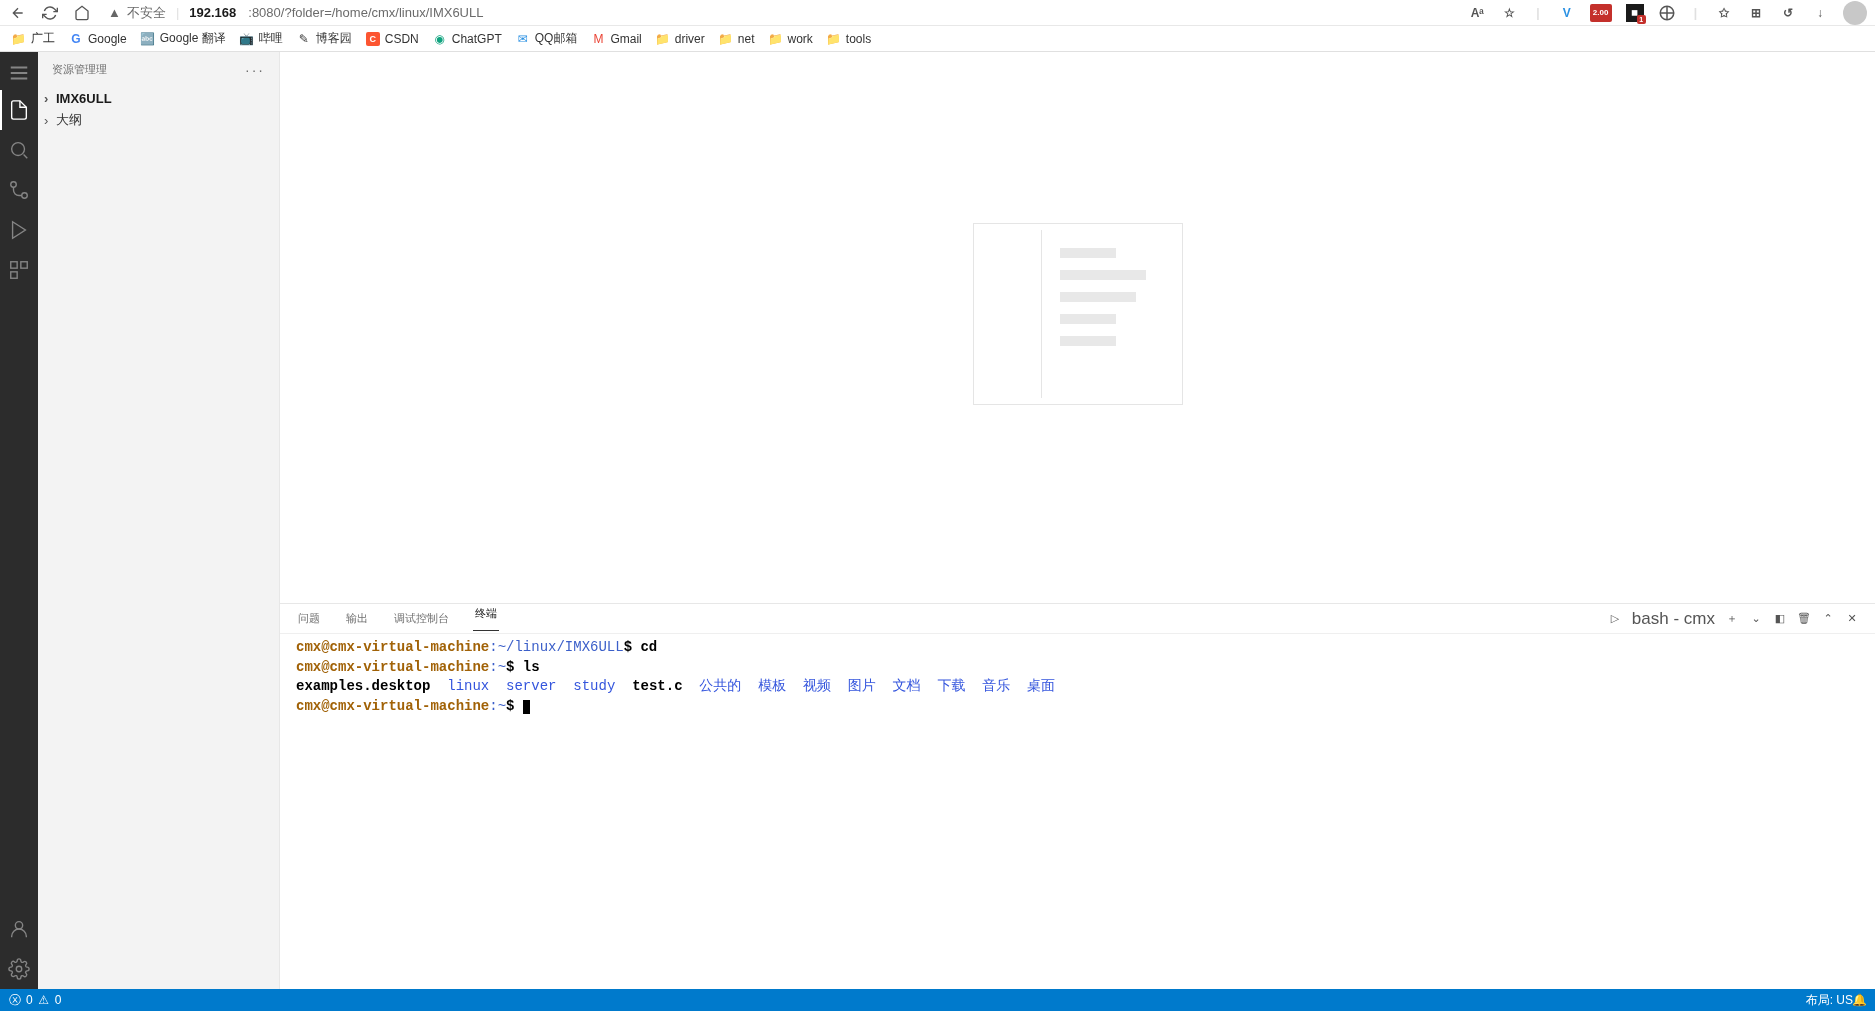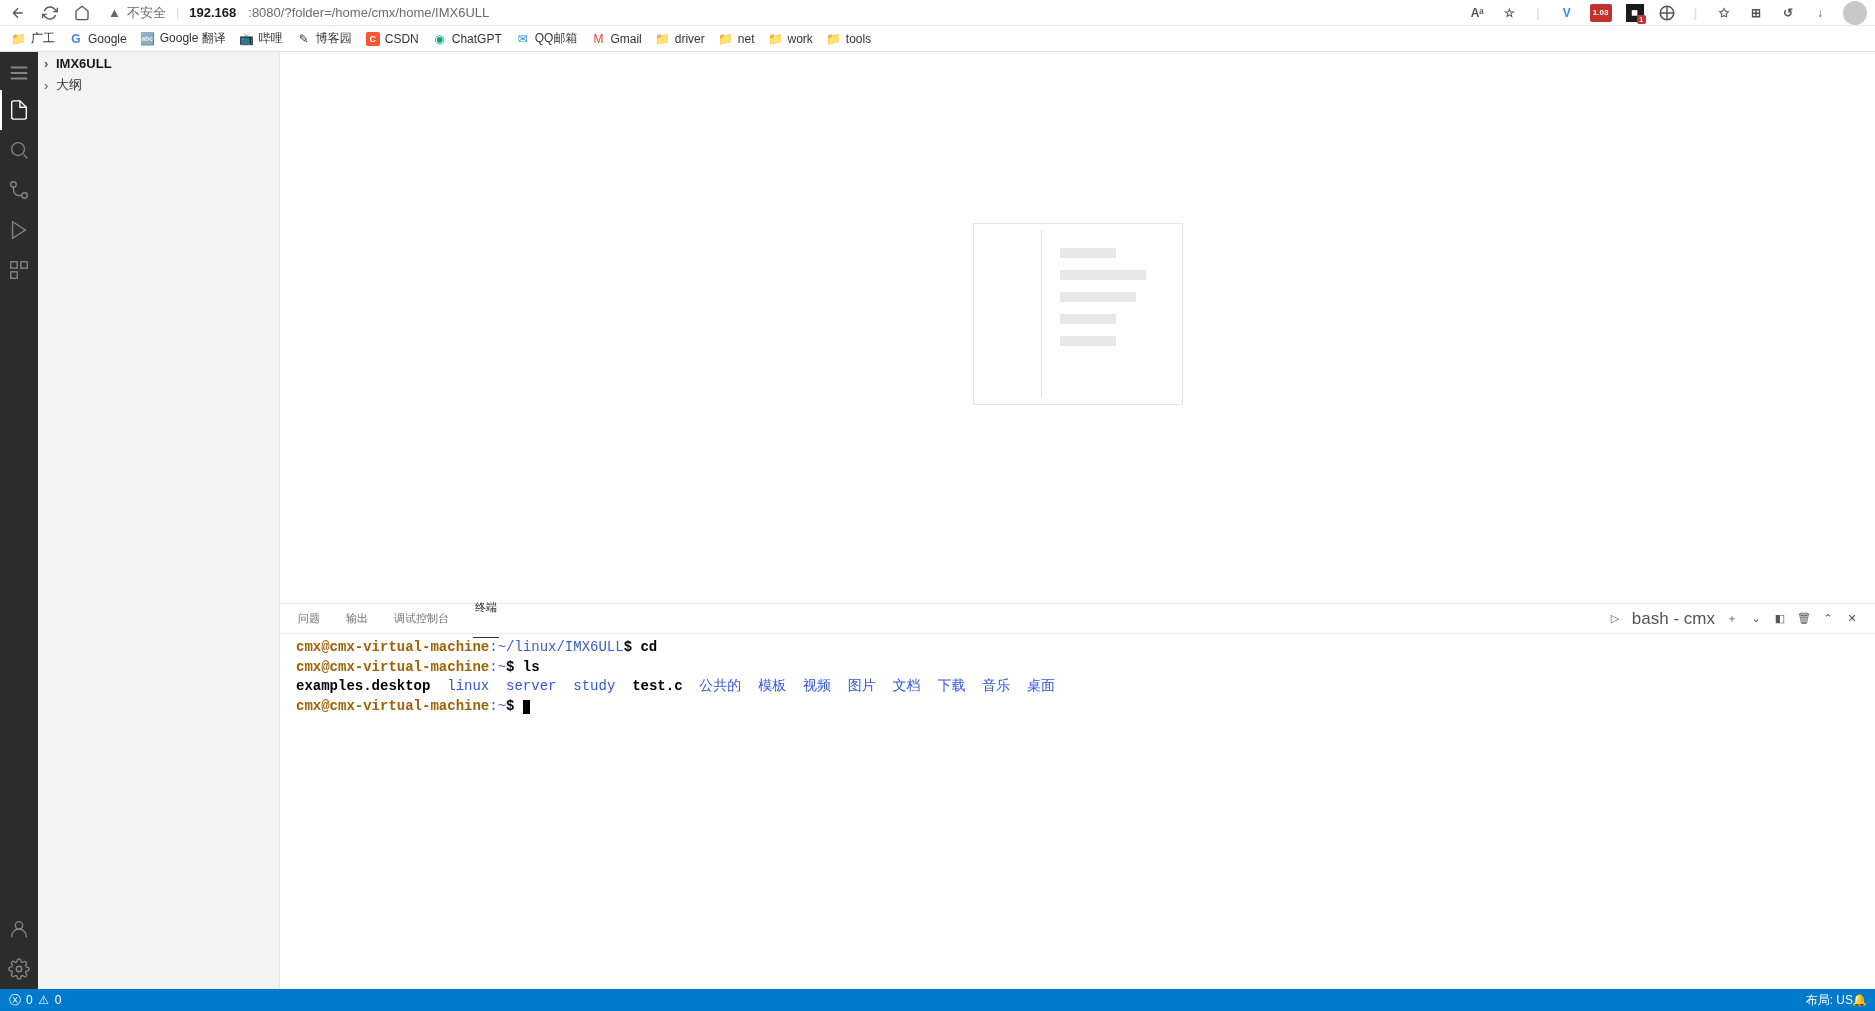--- a/index.html
+++ b/index.html
@@ -59,21 +59,21 @@
 .wm-right { flex: 1; display: flex; flex-direction: column; gap: 12px; padding: 18px 14px 0 18px; }
 .wm-line { height: 10px; background: #e8e8e8; }
 .wm-line.s { width: 55%; }
 .wm-line.m { width: 85%; }
 .wm-line.l { width: 75%; }
 
 
 .panel { border-top: 1px solid #e7e7e7; height: 386px; display: flex; flex-direction: column; background: #fff; }
 .panel-tabs { height: 30px; display: flex; align-items: center; padding: 0 16px; font-size: 11px; color: #6f6f6f; border-bottom: 1px solid #efefef; }
 .panel-tabs .tab { margin-right: 22px; cursor: pointer; padding: 0 2px; }
-.panel-tabs .tab.active { color: #1a1a1a; border-bottom: 1px solid #333; padding-bottom: 22px; }
+.panel-tabs .tab.active { color: #1a1a1a; border-bottom: 1px solid #333; padding-bottom: 9px; }
 .panel-right { margin-left: auto; display: flex; align-items: center; gap: 10px; color: #555; }
 .panel-right .pico { width: 14px; height: 14px; display: flex; align-items: center; justify-content: center; }
 
 .terminal { flex: 1; padding: 4px 16px; font-family: "Consolas", "Courier New", monospace; font-size: 14px; line-height: 1.4; overflow: hidden; white-space: pre; }
 .t-green { color: #a16207; font-weight: 600; }
 .t-blue { color: #3455dd; }
 .t-darkblue { color: #3b5fc9; font-weight: 400; }
 .t-black { color: #000; font-weight: bold; }
 .cursor-block { display: inline-block; width: 7px; height: 14px; background: #000; vertical-align: text-bottom; }
 
@@ -103,28 +103,28 @@
       <svg viewBox="0 0 24 24" fill="none" stroke="currentColor" stroke-width="2">
         <path d="M3 9l9-7 9 7v11a2 2 0 01-2 2H5a2 2 0 01-2-2z"></path>
       </svg>
     </div>
   <div class="address-bar">
     <span style="color:#666">▲</span>
     <span>不安全</span>
     <span class="sep">|</span>
     <span class="url-ip">192.168</span>
       <span class="url-rest">        </span>
-      <span class="url-rest">:8080/?folder=/home/cmx/home/IMX6ULL</span>
+      <span class="url-rest">:8080/?folder=/home/cmx/linux/IMX6ULL</span>
   </div>
   <div class="browser-right">
     <div class="ico">Aᵃ</div>
     <div class="ico">☆</div>
     <span class="sep">|</span>
     <div class="ico" style="color:#2b91e3">V</div>
-    <div class="badge-ext">1.03</div>
+    <div class="badge-ext">2.00</div>
     <div class="badge-ext2">◼</div>
     <div class="ico">
         <svg viewBox="0 0 24 24" fill="none" stroke="currentColor" stroke-width="2">
           <circle cx="12" cy="12" r="9"></circle>
           <path d="M12 3v18M3 12h18"></path>
         </svg>
       </div>
     <span class="sep">|</span>
     <div class="ico">✩</div>
     <div class="ico">⊞</div>
@@ -236,20 +236,24 @@
       </div>
     <div class="act-item">
         <svg viewBox="0 0 24 24" fill="none" stroke="currentColor" stroke-width="1.5">
           <circle cx="12" cy="12" r="3"></circle>
           <path d="M19.4 15a1.7 1.7 0 00.34 1.87l.06.06a2 2 0 11-2.83 2.83l-.06-.06a1.7 1.7 0 00-1.87-.34 1.7 1.7 0 00-1 1.56V21a2 2 0 11-4 0v-.09a1.7 1.7 0 00-1-1.56 1.7 1.7 0 00-1.87.34l-.06.06a2 2 0 11-2.83-2.83l.06-.06a1.7 1.7 0 00.34-1.87 1.7 1.7 0 00-1.56-1H3a2 2 0 110-4h.09a1.7 1.7 0 001.56-1 1.7 1.7 0 00-.34-1.87l-.06-.06a2 2 0 112.83-2.83l.06.06a1.7 1.7 0 001.87.34H9a1.7 1.7 0 001-1.56V3a2 2 0 114 0v.09a1.7 1.7 0 001 1.56 1.7 1.7 0 001.87-.34l.06-.06a2 2 0 112.83 2.83l-.06.06a1.7 1.7 0 00-.34 1.87V9a1.7 1.7 0 001.56 1H21a2 2 0 110 4h-.09a1.7 1.7 0 00-1.56 1z"></path>
         </svg>
       </div>
   </div>
 
   <div class="sidebar">
+    <div class="sidebar-header">
+      <span>资源管理理</span>
+      <span class="actions">···</span>
+    </div>
     <div class="tree">
       <div class="tree-item bold">
           <span class="chev">›</span>
           <span>IMX6ULL</span>
         </div>
       <div class="tree-item">
           <span class="chev">›</span>
           <span>大纲</span>
         </div>
     </div>

